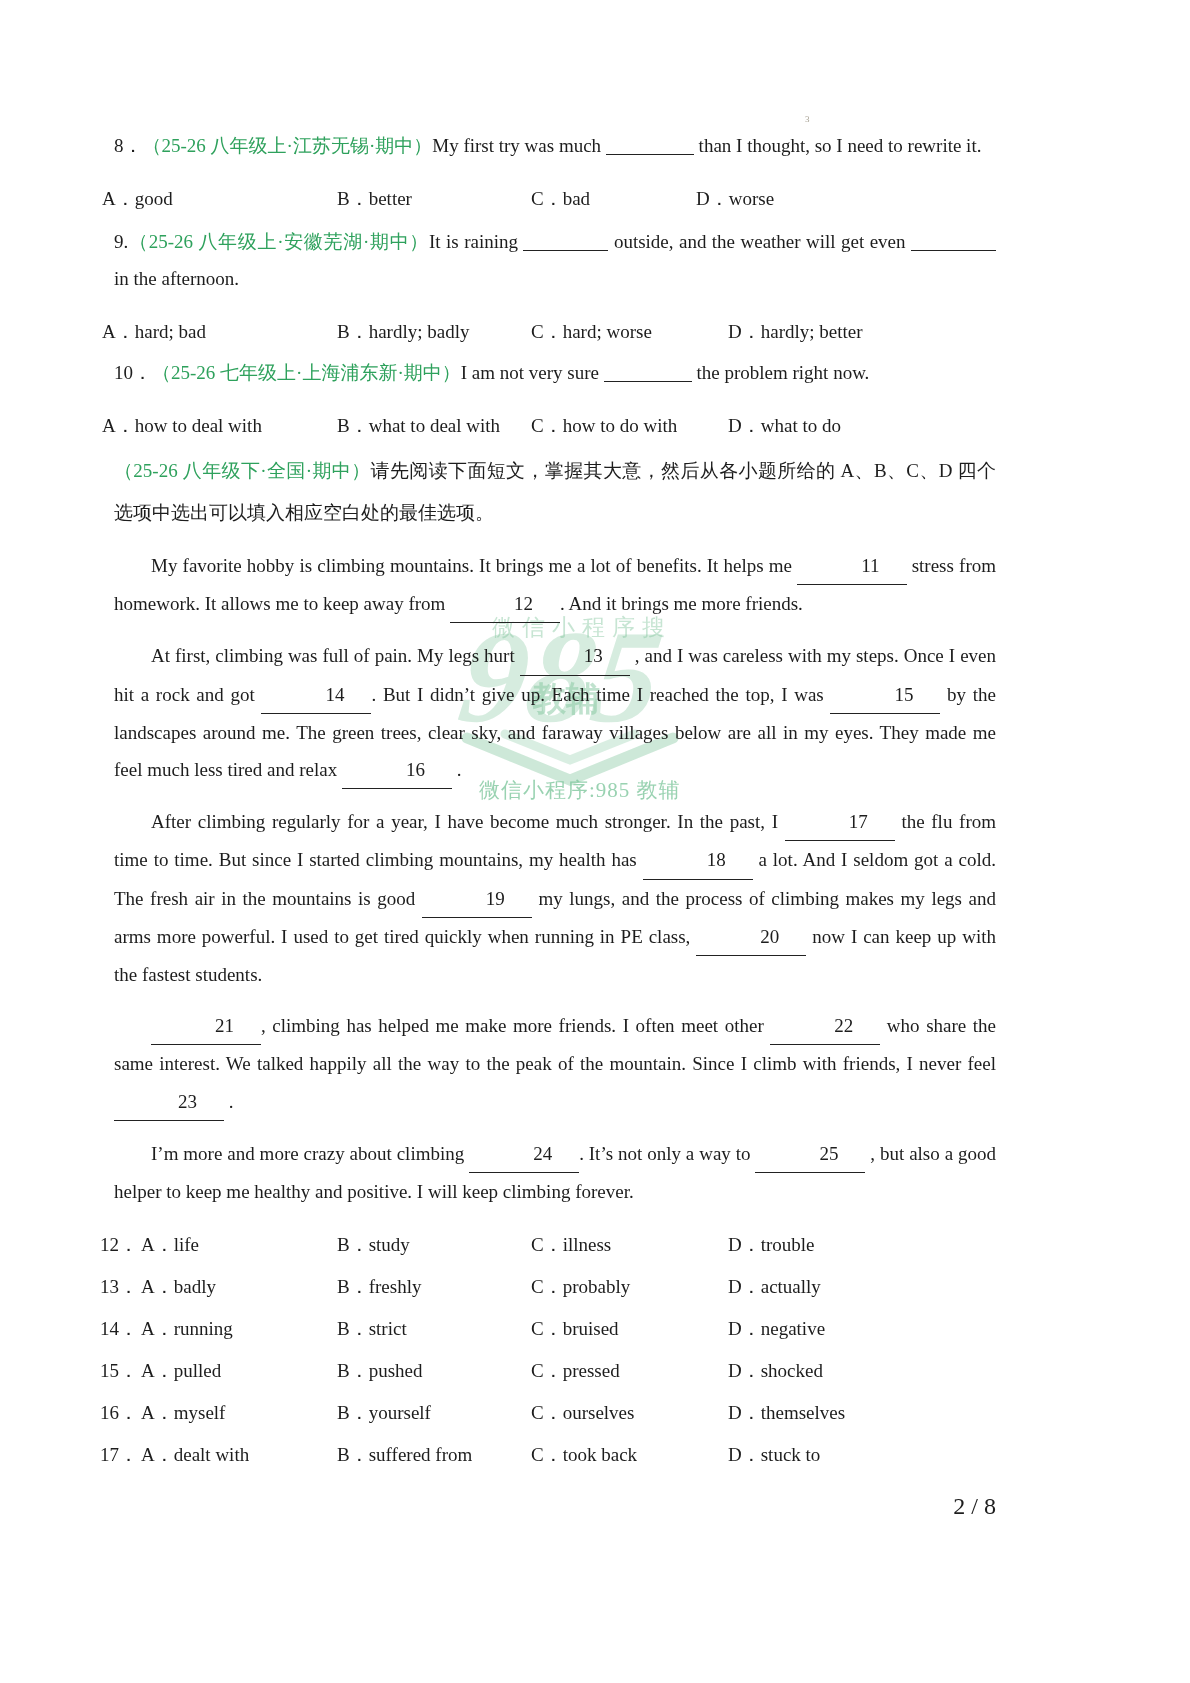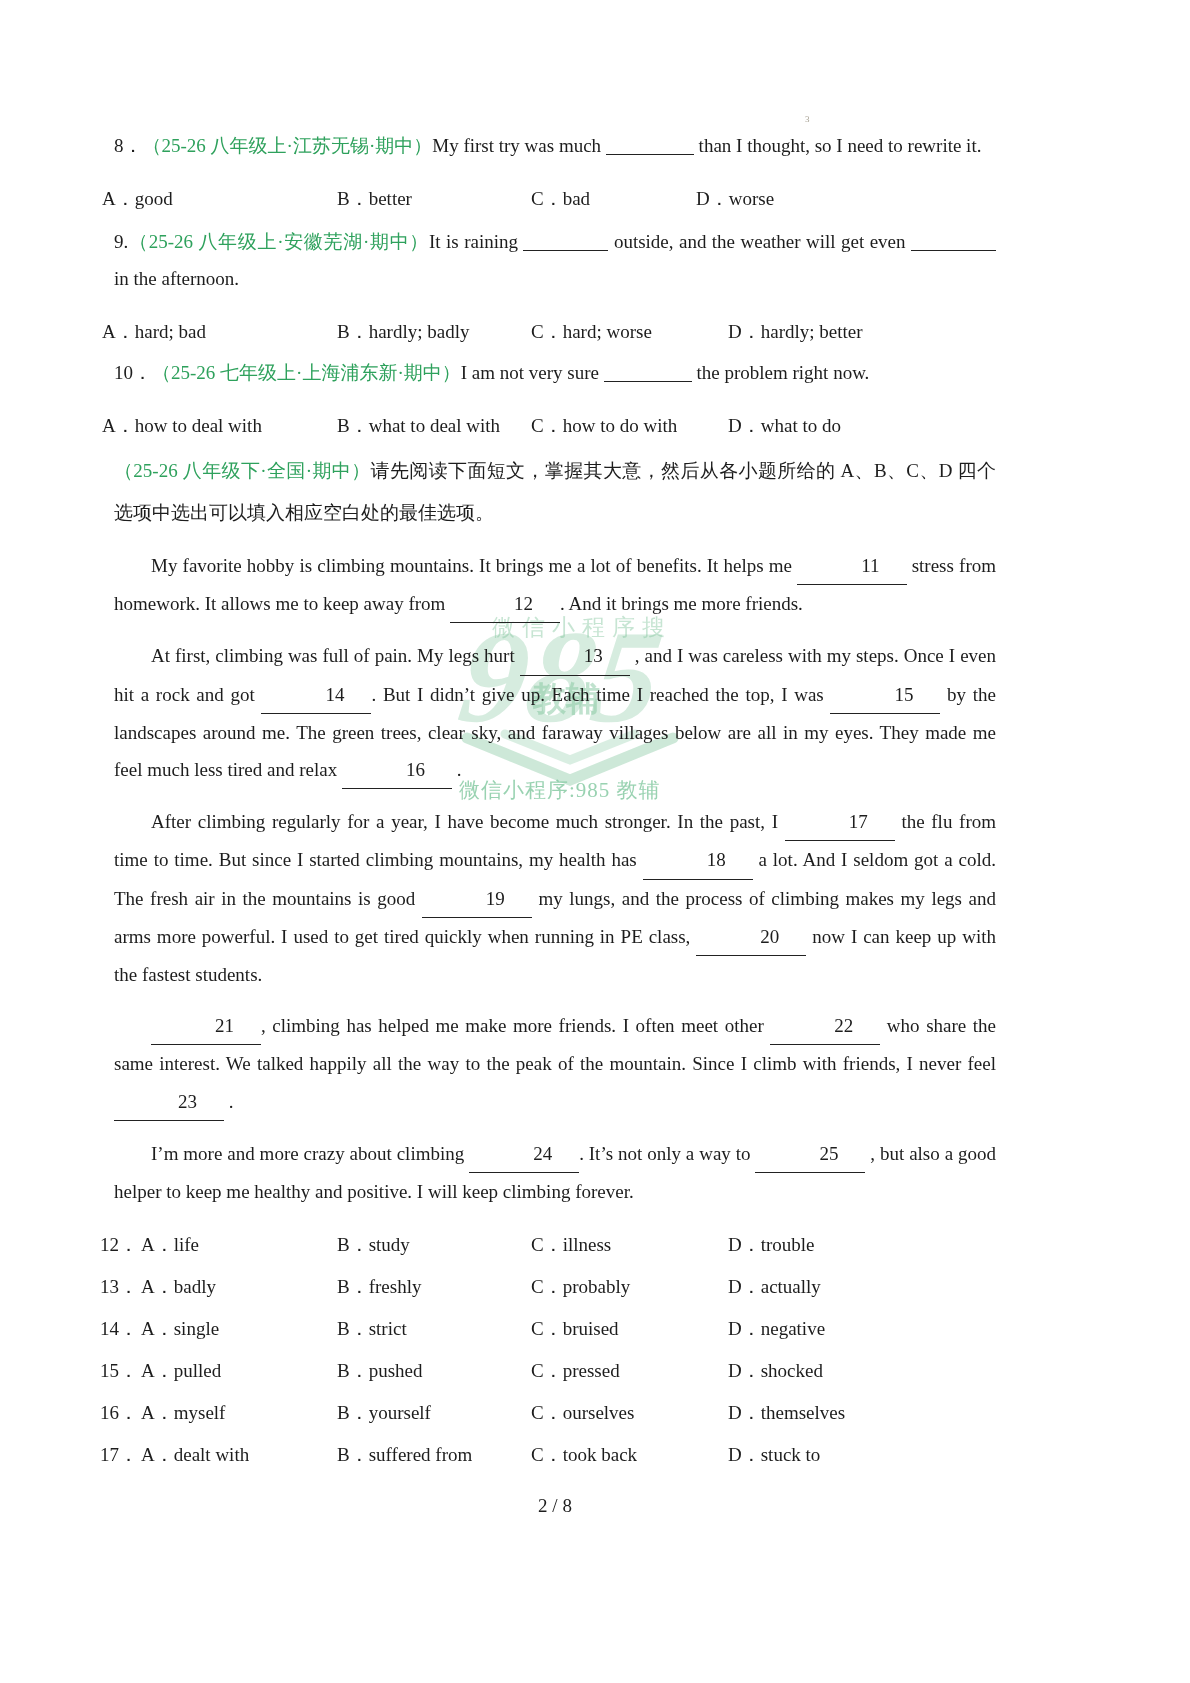--- a/index.html
+++ b/index.html
@@ -13,29 +13,29 @@
   .qnum{white-space:pre}
   .qtag{color:#2EA15C}
   .opts{position:relative;height:42px;line-height:42px;font-size:19px}
   .opts span{position:absolute;white-space:pre}
   .uline{display:inline-block;height:4px;border-bottom:1.7px solid #222;margin-bottom:-3px}
   .blank{display:inline-block;border-bottom:1.7px solid #222;padding:0 27px;text-align:center}
   .heading{font-size:20px;font-weight:bold;line-height:40px;margin-top:0}
   .instruction{font-size:19px;line-height:41.5px;text-align:justify;margin-top:3px}
   .passage p{font-size:19px;line-height:37.2px;text-align:justify;text-indent:37px}
   .passage p:first-child{margin-top:3px}
-  .footer{font-size:19px;line-height:40px;margin-top:10px;text-align:center}
+  .footer{font-size:24px;line-height:40px;margin-top:10px;text-align:right}
   
   .wm{position:absolute;z-index:1;color:rgba(125,195,152,0.5);pointer-events:none}
   .wm-line1{left:492px;top:612px;font-size:23px;letter-spacing:7px;color:rgba(130,198,158,0.45)}
   .wm-985{left:462px;top:600px;font-size:132px;font-weight:bold;font-style:italic;
           transform:skewX(-8deg);color:rgba(130,198,158,0.33)}
   .wm-jf{left:532px;top:676px;font-size:34px;font-weight:bold;color:rgba(130,198,158,0.5)}
   .wm-book{left:455px;top:728px}
-  .wm-caption{left:459px;top:776px;font-size:21px;letter-spacing:1px;color:rgba(128,199,157,0.8)}
+  .wm-caption{left:479px;top:776px;font-size:21px;letter-spacing:1px;color:rgba(128,199,157,0.8)}
   .stray{position:absolute;left:805px;top:114px;font-size:9px;color:#a49e90;z-index:2}
 </style>
 </head>
 <body>
 
 <div class="wm wm-line1">微信小程序搜</div>
 <div class="wm wm-985">985</div>
 <div class="wm wm-jf">教辅</div>
 <div class="wm wm-book">
   <svg width="230" height="64" viewBox="0 0 230 64">
@@ -93,21 +93,21 @@
       </div>
       <div class="opts">
         <span style="left: 0px;">13．</span>
         <span style="left: 41px; text-align: right;">A．badly</span>
         <span style="left: 237px;">B．freshly</span>
         <span style="left: 431px;">C．probably</span>
         <span style="left: 628px;">D．actually</span>
       </div>
       <div class="opts">
         <span style="left: 0px;">14．</span>
-        <span style="left: 41px;">A．single</span>
+        <span style="left: 41px;">A．running</span>
         <span style="left: 237px;">B．strict</span>
         <span style="left: 431px;">C．bruised</span>
         <span style="left: 628px;">D．negative</span>
       </div>
       <div class="opts">
         <span style="left: 0px;">15．</span>
         <span style="left: 41px;">A．pulled</span>
         <span style="left: 237px;">B．pushed</span>
         <span style="left: 431px;">C．pressed</span>
         <span style="left: 628px;">D．shocked</span>

